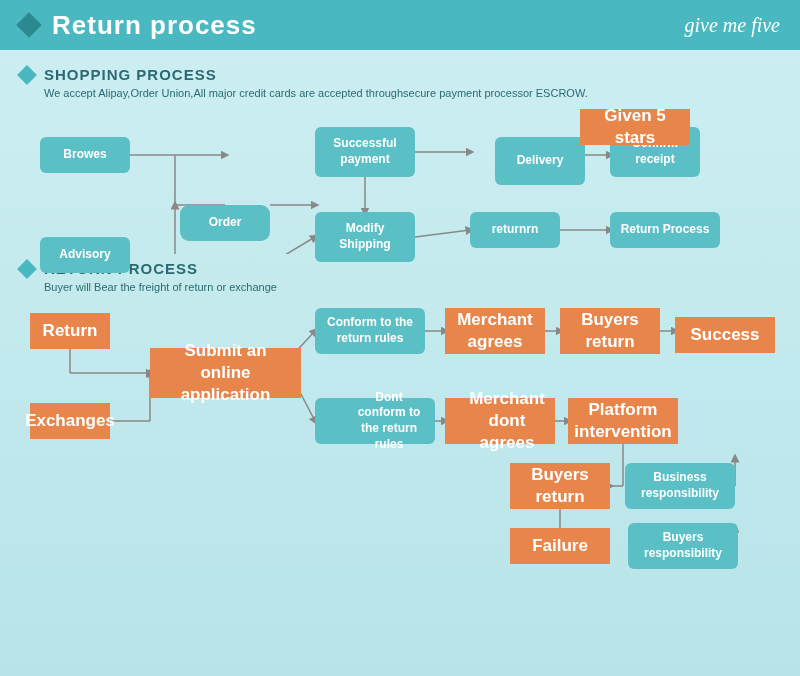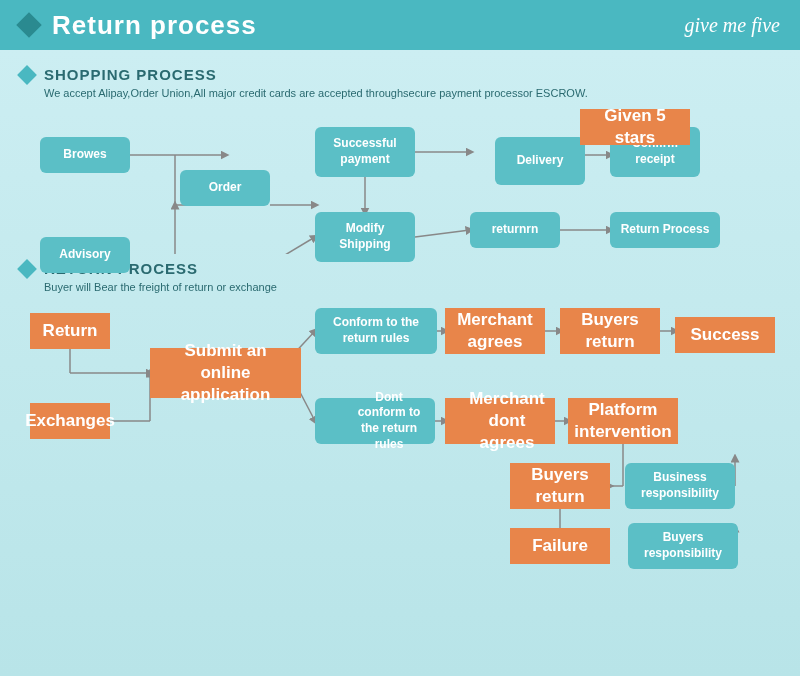--- a/index.html
+++ b/index.html
@@ -118,21 +118,21 @@
 
     
     .shopping-flow {
       position: relative;
       height: 145px;
       margin-top: 4px;
     }
 
     
     .sf-browes { position: absolute; top: 28px; left: 20px; width: 90px; height: 36px; }
-    .sf-order { position: absolute; top: 61px; left: 160px; width: 90px; height: 36px; }
+    .sf-order { position: absolute; top: 96px; left: 160px; width: 90px; height: 36px; border-radius: 9px; }
     .sf-advisory { position: absolute; top: 128px; left: 20px; width: 90px; height: 36px; }
     .sf-modify { position: absolute; top: 103px; left: 295px; width: 100px; height: 50px; }
     .sf-payment { position: absolute; top: 18px; left: 295px; width: 100px; height: 50px; }
     .sf-delivery { position: absolute; top: 28px; left: 450px; width: 90px; height: 48px; margin-left: 25px; }
     .sf-confirm { position: absolute; top: 18px; left: 590px; width: 90px; height: 50px; }
     .sf-given5 { position: absolute; top: 0px; left: 560px; width: 110px; height: 36px; }
     .sf-returnm { position: absolute; top: 103px; left: 450px; width: 90px; height: 36px; }
     .sf-returnp { position: absolute; top: 103px; left: 590px; width: 110px; height: 36px; }
 
     
@@ -148,21 +148,21 @@
     .return-flow {
       position: relative;
       height: 285px;
       margin-top: 4px;
     }
 
     
     .rf-return { position: absolute; top: 10px; left: 10px; width: 80px; height: 36px; }
     .rf-exchanges { position: absolute; top: 100px; left: 10px; width: 80px; height: 36px; }
     .rf-submit { position: absolute; top: 45px; left: 130px; width: 151px; height: 50px; }
-    .rf-conform { position: absolute; top: 5px; left: 295px; width: 122px; height: 46px; }
+    .rf-conform { position: absolute; top: 5px; left: 295px; width: 110px; height: 46px; }
     .rf-dontconform { position: absolute; top: 95px; left: 295px; width: 120px; height: 46px; padding-left: 38px; }
     .rf-merchant-agrees { position: absolute; top: 5px; left: 425px; width: 100px; height: 46px; }
     .rf-merchant-dont { position: absolute; top: 95px; left: 425px; width: 110px; height: 46px; padding-left: 24px; }
     .rf-buyers-return1 { position: absolute; top: 5px; left: 540px; width: 100px; height: 46px; }
     .rf-platform { position: absolute; top: 95px; left: 548px; width: 110px; height: 46px; }
     .rf-success { position: absolute; top: 14px; left: 655px; width: 100px; height: 36px; text-align: center; }
     .rf-buyers-return2 { position: absolute; top: 160px; left: 490px; width: 100px; height: 46px; }
     .rf-business { position: absolute; top: 160px; left: 605px; width: 110px; height: 46px; }
     .rf-failure { position: absolute; top: 225px; left: 490px; width: 100px; height: 36px; }
     .rf-buyers-resp { position: absolute; top: 220px; left: 608px; width: 110px; height: 46px; }

